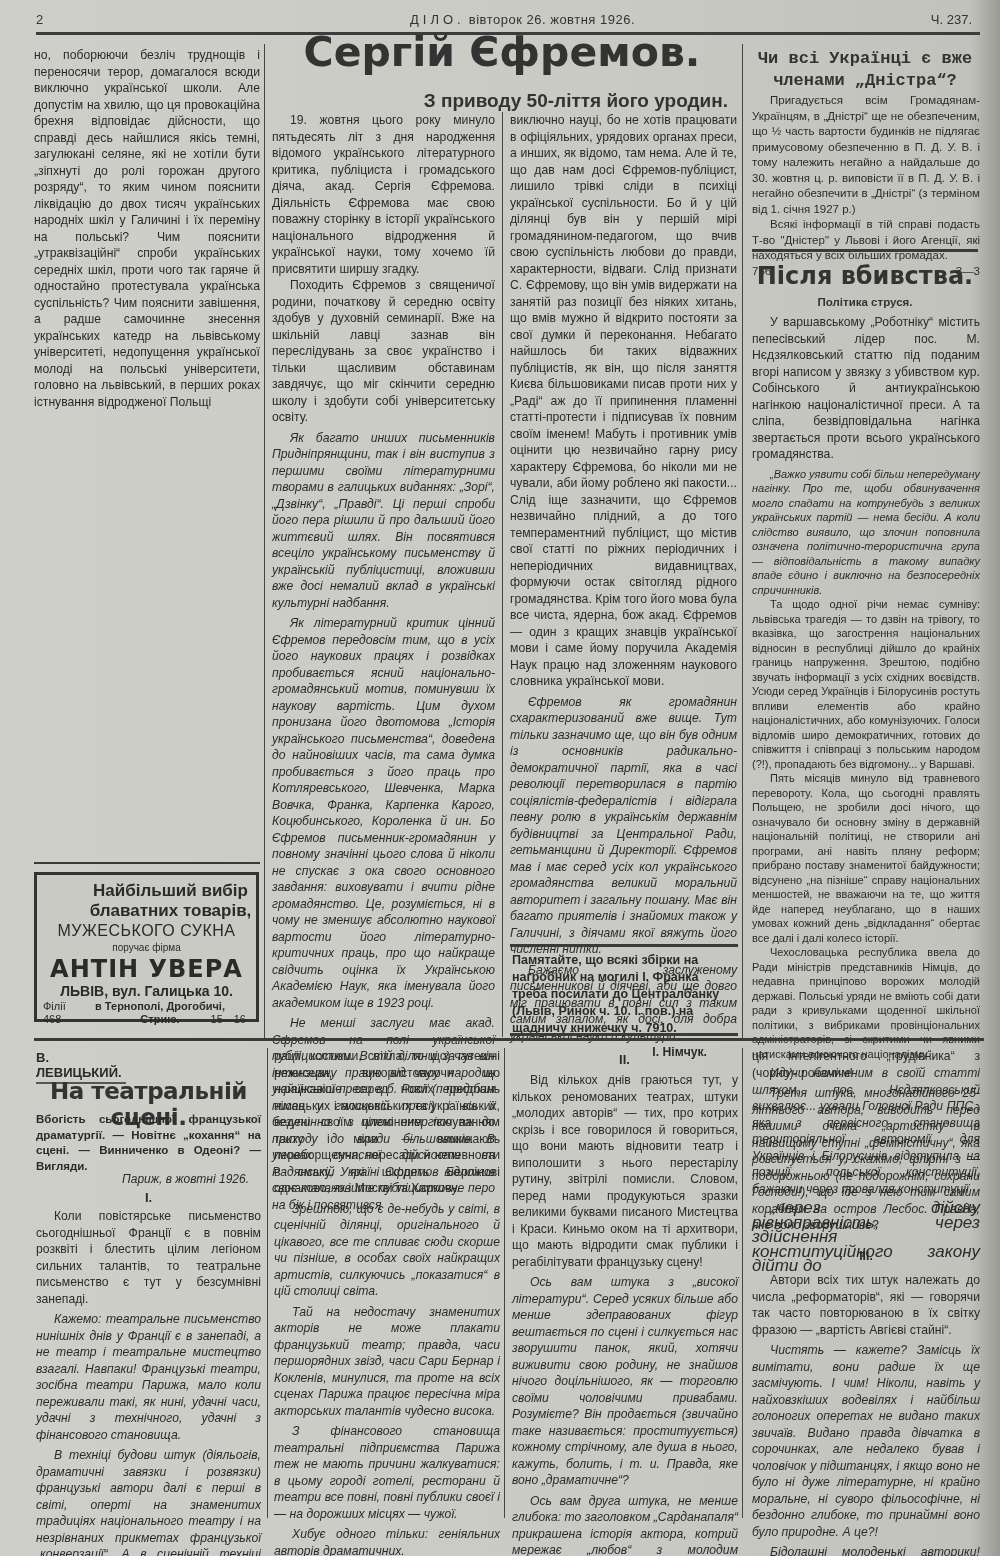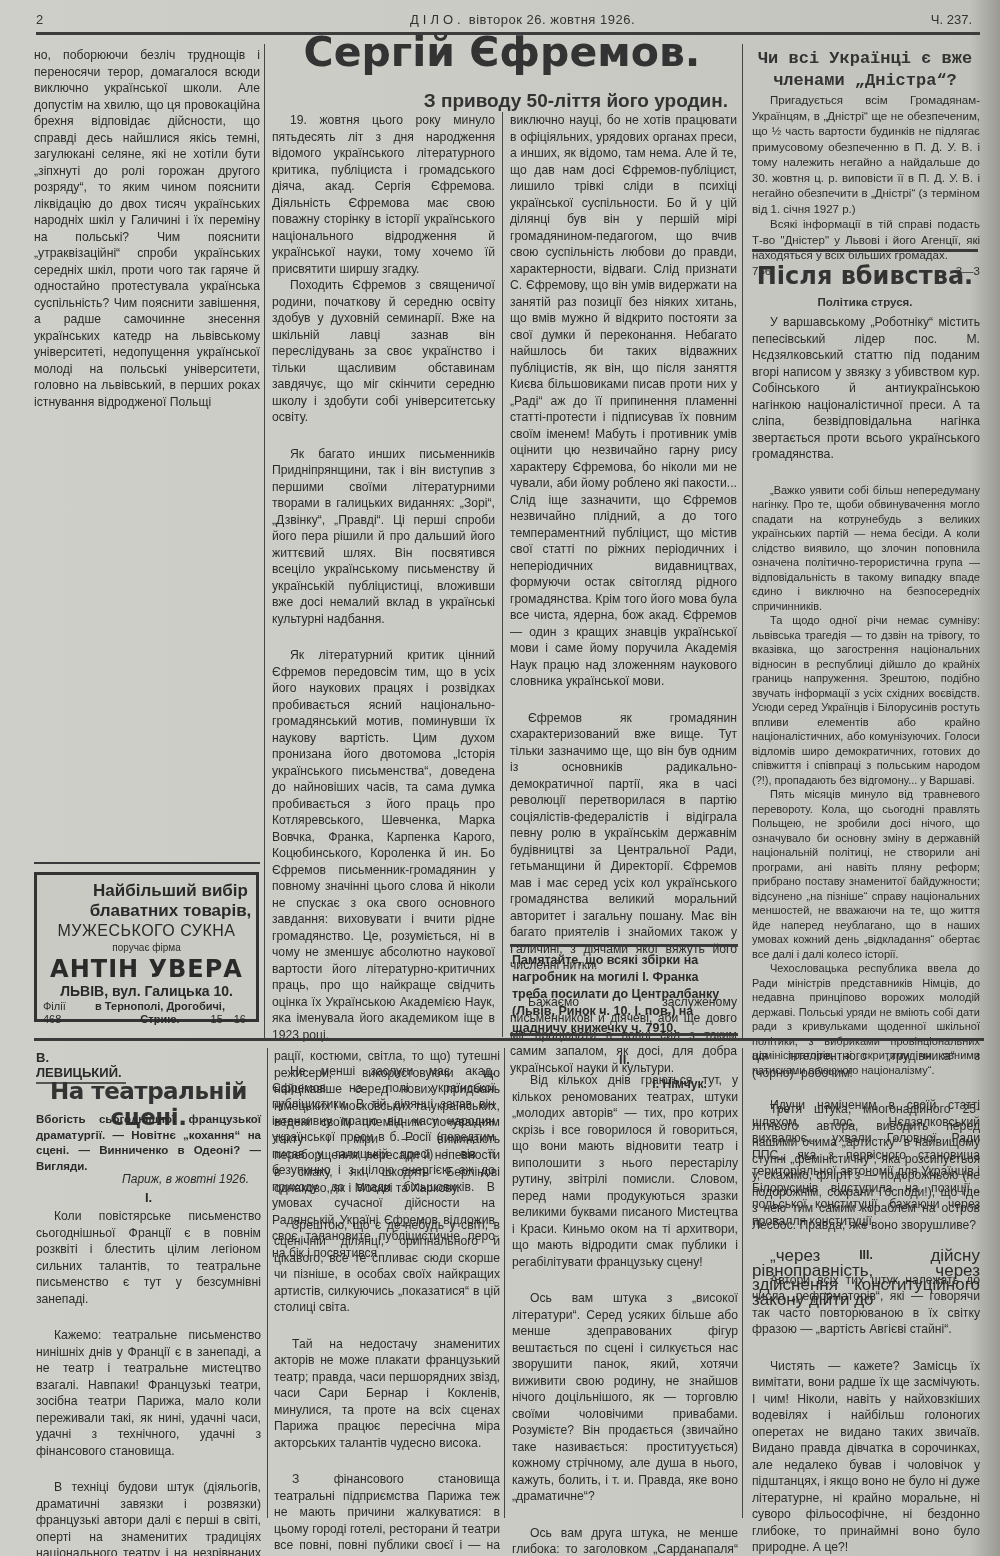--- a/index.html
+++ b/index.html
@@ -15,21 +15,21 @@
   .hdr { position:absolute; left:30px; right:10px; top:10px; height:22px; font-size:13px; color:#333; }
   .hdr .pg { position:absolute; left:6px; top:2px; }
   .hdr .mid { position:absolute; left:380px; top:2px; letter-spacing:0.5px; }
   .hdr .mid .name { letter-spacing:4px; margin-right:0;text-align:right; }
   .hdr .no { position:absolute; right:18px; top:2px; }
   .rule { position:absolute; left:36px; right:20px; top:32px; height:3px; background:#3c3c3c; }
 
   .col { position:absolute; font-size:12.2px; line-height:16.5px; text-align:justify; color:#2b2b2b; }
   .col p { margin:0; text-indent:18px; }
   .col p.noind { text-indent:0; }
-  .col p.gap { margin-top:20px; }
+  .col p.gap { margin-top:4px;font-style:italic; }
   .vline { position:absolute; width:1px; background:#444; }
   .hline { position:absolute; height:3px; background:#3a3a3a; }
 
   .title-big { position:absolute; font-family:"DejaVu Sans", sans-serif; font-weight:bold; color:#333; text-align:center; }
   .subhead { position:absolute; font-weight:bold; text-align:center; color:#333; }
   .c { text-align:center; text-indent:0 !important; }
   .sig { text-align:right; font-weight:bold; padding-right:30px; text-indent:0 !important; }
   .bold { font-weight:bold; }
 
   .ad { position:absolute; left:34px; top:872px; width:225px; height:150px; border:3px solid #333; box-sizing:border-box; text-align:center; background:#cacac5; }

